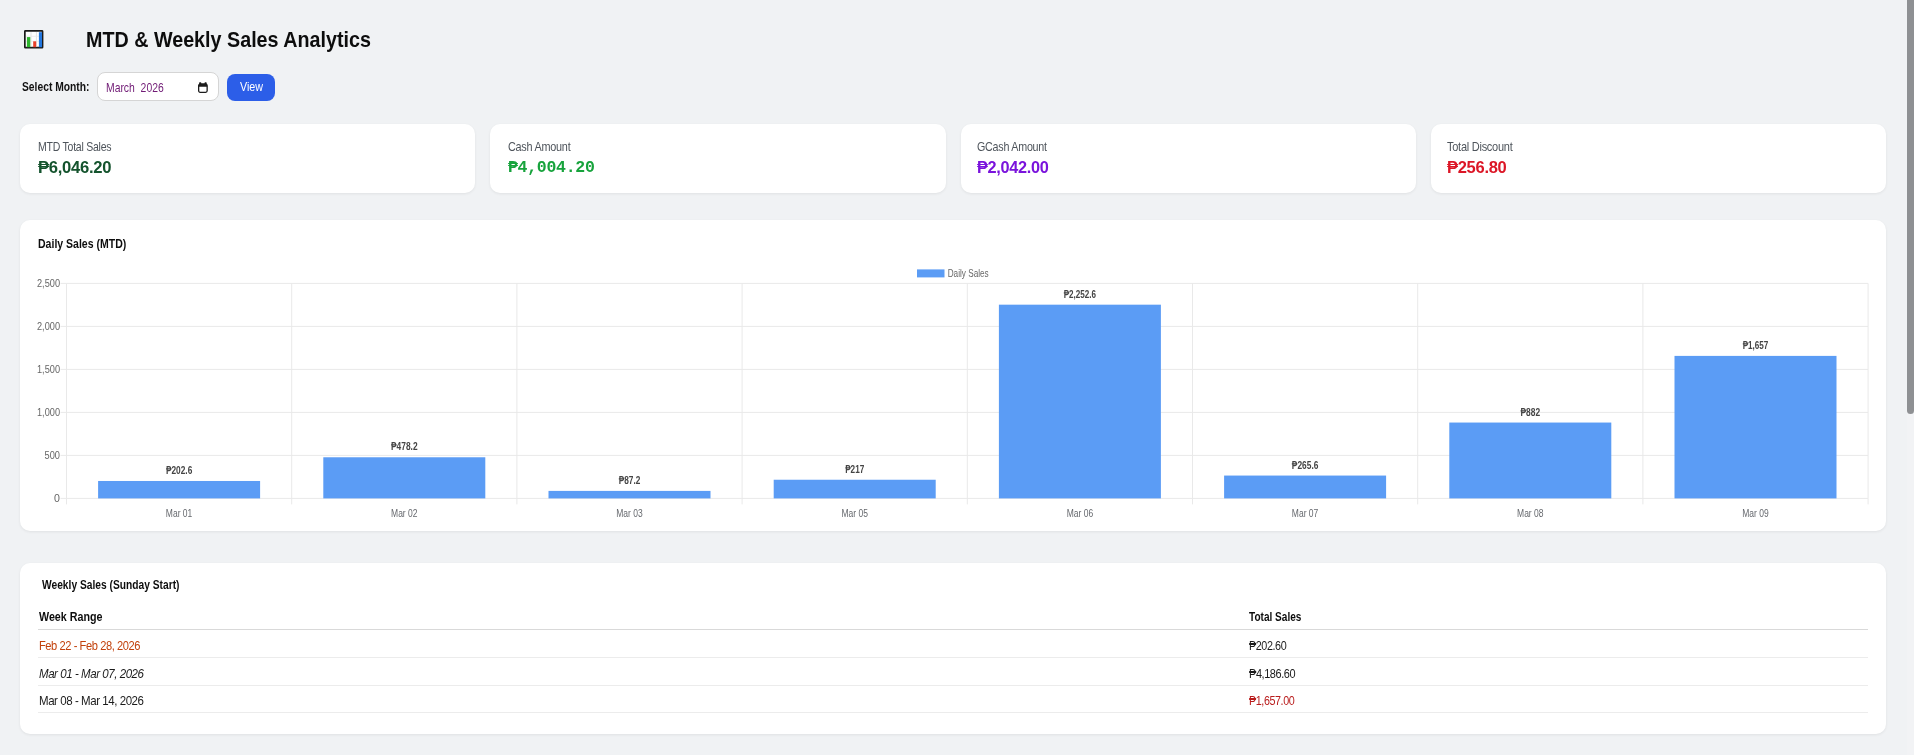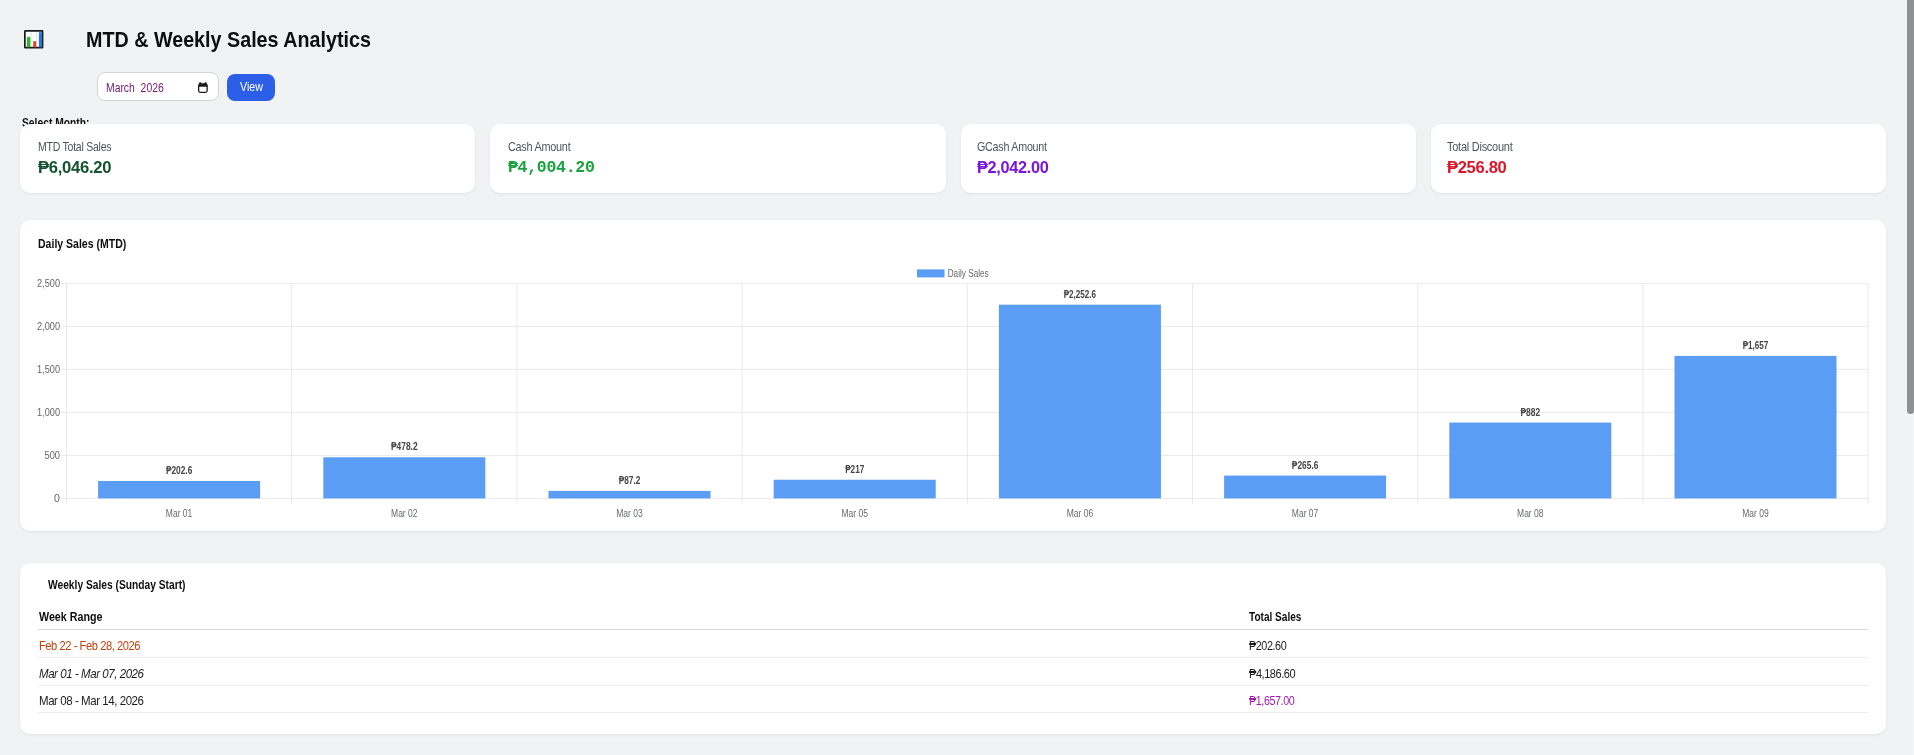--- a/index.html
+++ b/index.html
@@ -22,21 +22,21 @@
   <line x1="2" y1="11.3" x2="17.5" y2="11.3" stroke="#e8e8e8" stroke-width="0.7"></line>
   <rect x="2.9" y="7.1" width="3.4" height="10.1" fill="#2db52d"></rect>
   <rect x="9.2" y="11.3" width="3" height="5.9" fill="#e8402a"></rect>
   <rect x="14.9" y="2.2" width="3.1" height="15" fill="#2276dd"></rect>
 </svg>
 
 <div class="abs" id="pgtitle" style="left:54px;top:30.3px;font-size:21.3px;font-weight:bold;color:#0d0d0d;line-height:1;margin-left:32px;">
   <span class="sx" id="titlespan" style="transform: scaleX(0.9261);">MTD &amp; Weekly Sales Analytics</span>
 </div>
 
-<div class="abs" id="selmonth" style="left:21.8px;top:80.3px;font-size:13px;font-weight:bold;color:#111;line-height:1;margin-top:36px;">
+<div class="abs" id="selmonth" style="left:21.8px;top:80.3px;font-size:13px;font-weight:bold;color:#111;line-height:1;">
   <span class="sx" id="selspan" style="transform: scaleX(0.7919);">Select Month:</span>
 </div>
 
 <div class="abs" style="left:96.6px;top:71.7px;width:120px;height:27px;background:#fff;
   border:1px solid #d5d5d5;border-radius:8px;"></div>
 <div class="abs" id="monthtext" style="left:106.2px;top:81.4px;font-size:13px;color:#701a75;line-height:1;">
   <span class="sx" id="monthspan" style="transform: scaleX(0.7984);">March&nbsp;&nbsp;2026</span>
 </div>
 
 <svg class="abs" style="left:198.4px;top:81.6px;" width="10" height="11" viewBox="0 0 10 11">
@@ -127,34 +127,34 @@
     <text x="1285.1" y="296.8" text-anchor="middle" font-size="11" fill="#66696e" font-family="&quot;Liberation Sans&quot;,sans-serif" textLength="26.5" lengthAdjust="spacingAndGlyphs">Mar 07</text>
     <rect x="1429.3" y="202.548" width="162" height="75.85199999999999" fill="#5b9cf5"></rect>
     <text x="1510.3" y="195.548" text-anchor="middle" font-size="11" fill="#444" font-family="&quot;Liberation Sans&quot;,sans-serif" font-weight="bold" textLength="19.6" lengthAdjust="spacingAndGlyphs">₱882</text>
     <text x="1510.3" y="296.8" text-anchor="middle" font-size="11" fill="#66696e" font-family="&quot;Liberation Sans&quot;,sans-serif" textLength="26.5" lengthAdjust="spacingAndGlyphs">Mar 08</text>
     <rect x="1654.5" y="135.898" width="162" height="142.50199999999998" fill="#5b9cf5"></rect>
     <text x="1735.5" y="128.898" text-anchor="middle" font-size="11" fill="#444" font-family="&quot;Liberation Sans&quot;,sans-serif" font-weight="bold" textLength="25.7" lengthAdjust="spacingAndGlyphs">₱1,657</text>
     <text x="1735.5" y="296.8" text-anchor="middle" font-size="11" fill="#66696e" font-family="&quot;Liberation Sans&quot;,sans-serif" textLength="26.5" lengthAdjust="spacingAndGlyphs">Mar 09</text>
   </svg>
 
 <div class="card" style="left:20px;top:562.8px;width:1866px;height:171.7px;"></div>
-<div class="abs" id="weektitle" style="left:48px;top:577.8px;font-size:13.5px;font-weight:bold;color:#0d0d0d;line-height:1;">
+<div class="abs" id="weektitle" style="left:42px;top:577.8px;font-size:13.5px;font-weight:bold;color:#0d0d0d;line-height:1;">
   <span class="sx" id="wtspan" style="transform: scaleX(0.7583);">Weekly Sales (Sunday Start)</span>
 </div>
 <div class="abs" id="wr" style="left:38.5px;top:609.9px;font-size:13px;font-weight:bold;color:#0d0d0d;line-height:1;">
   <span class="sx" id="wrspan" style="transform: scaleX(0.8238);">Week Range</span>
 </div>
 <div class="abs" id="ts" style="left:1249.3px;top:609.9px;font-size:13px;font-weight:bold;color:#0d0d0d;line-height:1;">
   <span class="sx" id="tsspan" style="transform: scaleX(0.7741);">Total Sales</span>
 </div>
 <div class="abs" style="left:38px;top:629.4px;width:1830px;height:1px;background:#d9d9d9;"></div>
 <div class="abs rowtx" style="left:38.5px;top:639px;font-size:13px;color:#c2410c;letter-spacing:-0.5px;line-height:1;"><span class="sx" id="r1a" style="transform: scaleX(0.8548);">Feb 22 - Feb 28, 2026</span></div>
 <div class="abs rowtx" style="left:1249.3px;top:639px;font-size:13px;color:#1b1b1b;letter-spacing:-0.5px;line-height:1;"><span class="sx" id="r1b" style="transform: scaleX(0.83);">₱202.60</span></div>
 <div class="abs" style="left:38px;top:657.2px;width:1830px;height:1px;background:#ececec;"></div>
 <div class="abs rowtx" style="left:38.5px;top:666.5px;font-size:13px;color:#1b1b1b;letter-spacing:-0.5px;line-height:1;font-style:italic;"><span class="sx" id="r2a" style="transform: scaleX(0.8847);">Mar 01 - Mar 07, 2026</span></div>
 <div class="abs rowtx" style="left:1249.3px;top:666.5px;font-size:13px;color:#1b1b1b;letter-spacing:-0.5px;line-height:1;"><span class="sx" id="r2b" style="transform: scaleX(0.8415);">₱4,186.60</span></div>
 <div class="abs" style="left:38px;top:685px;width:1830px;height:1px;background:#ececec;"></div>
 <div class="abs rowtx" style="left:38.5px;top:694px;font-size:13px;color:#1b1b1b;letter-spacing:-0.5px;line-height:1;"><span class="sx" id="r3a" style="transform: scaleX(0.8847);">Mar 08 - Mar 14, 2026</span></div>
-<div class="abs rowtx" style="left:1249.3px;top:694px;font-size:13px;color:#a21caf;letter-spacing:-0.5px;line-height:1;"><span class="sx" id="r3b" style="transform: scaleX(0.8269);">₱1,657.00</span></div>
+<div class="abs rowtx" style="left:1249.3px;top:694px;font-size:13px;color:#b91c1c;letter-spacing:-0.5px;line-height:1;"><span class="sx" id="r3b" style="transform: scaleX(0.8269);">₱1,657.00</span></div>
 <div class="abs" style="left:38px;top:712px;width:1830px;height:1px;background:#ececec;"></div>
 
 <div class="abs" style="left:1907px;top:0;width:7px;height:755px;background:#f2f3f5;"></div>
 <div class="abs" style="left:1907px;top:0;width:7px;height:414px;background:#8e9093;border-radius:0 0 4px 4px;"></div>
 
 </body></html>

